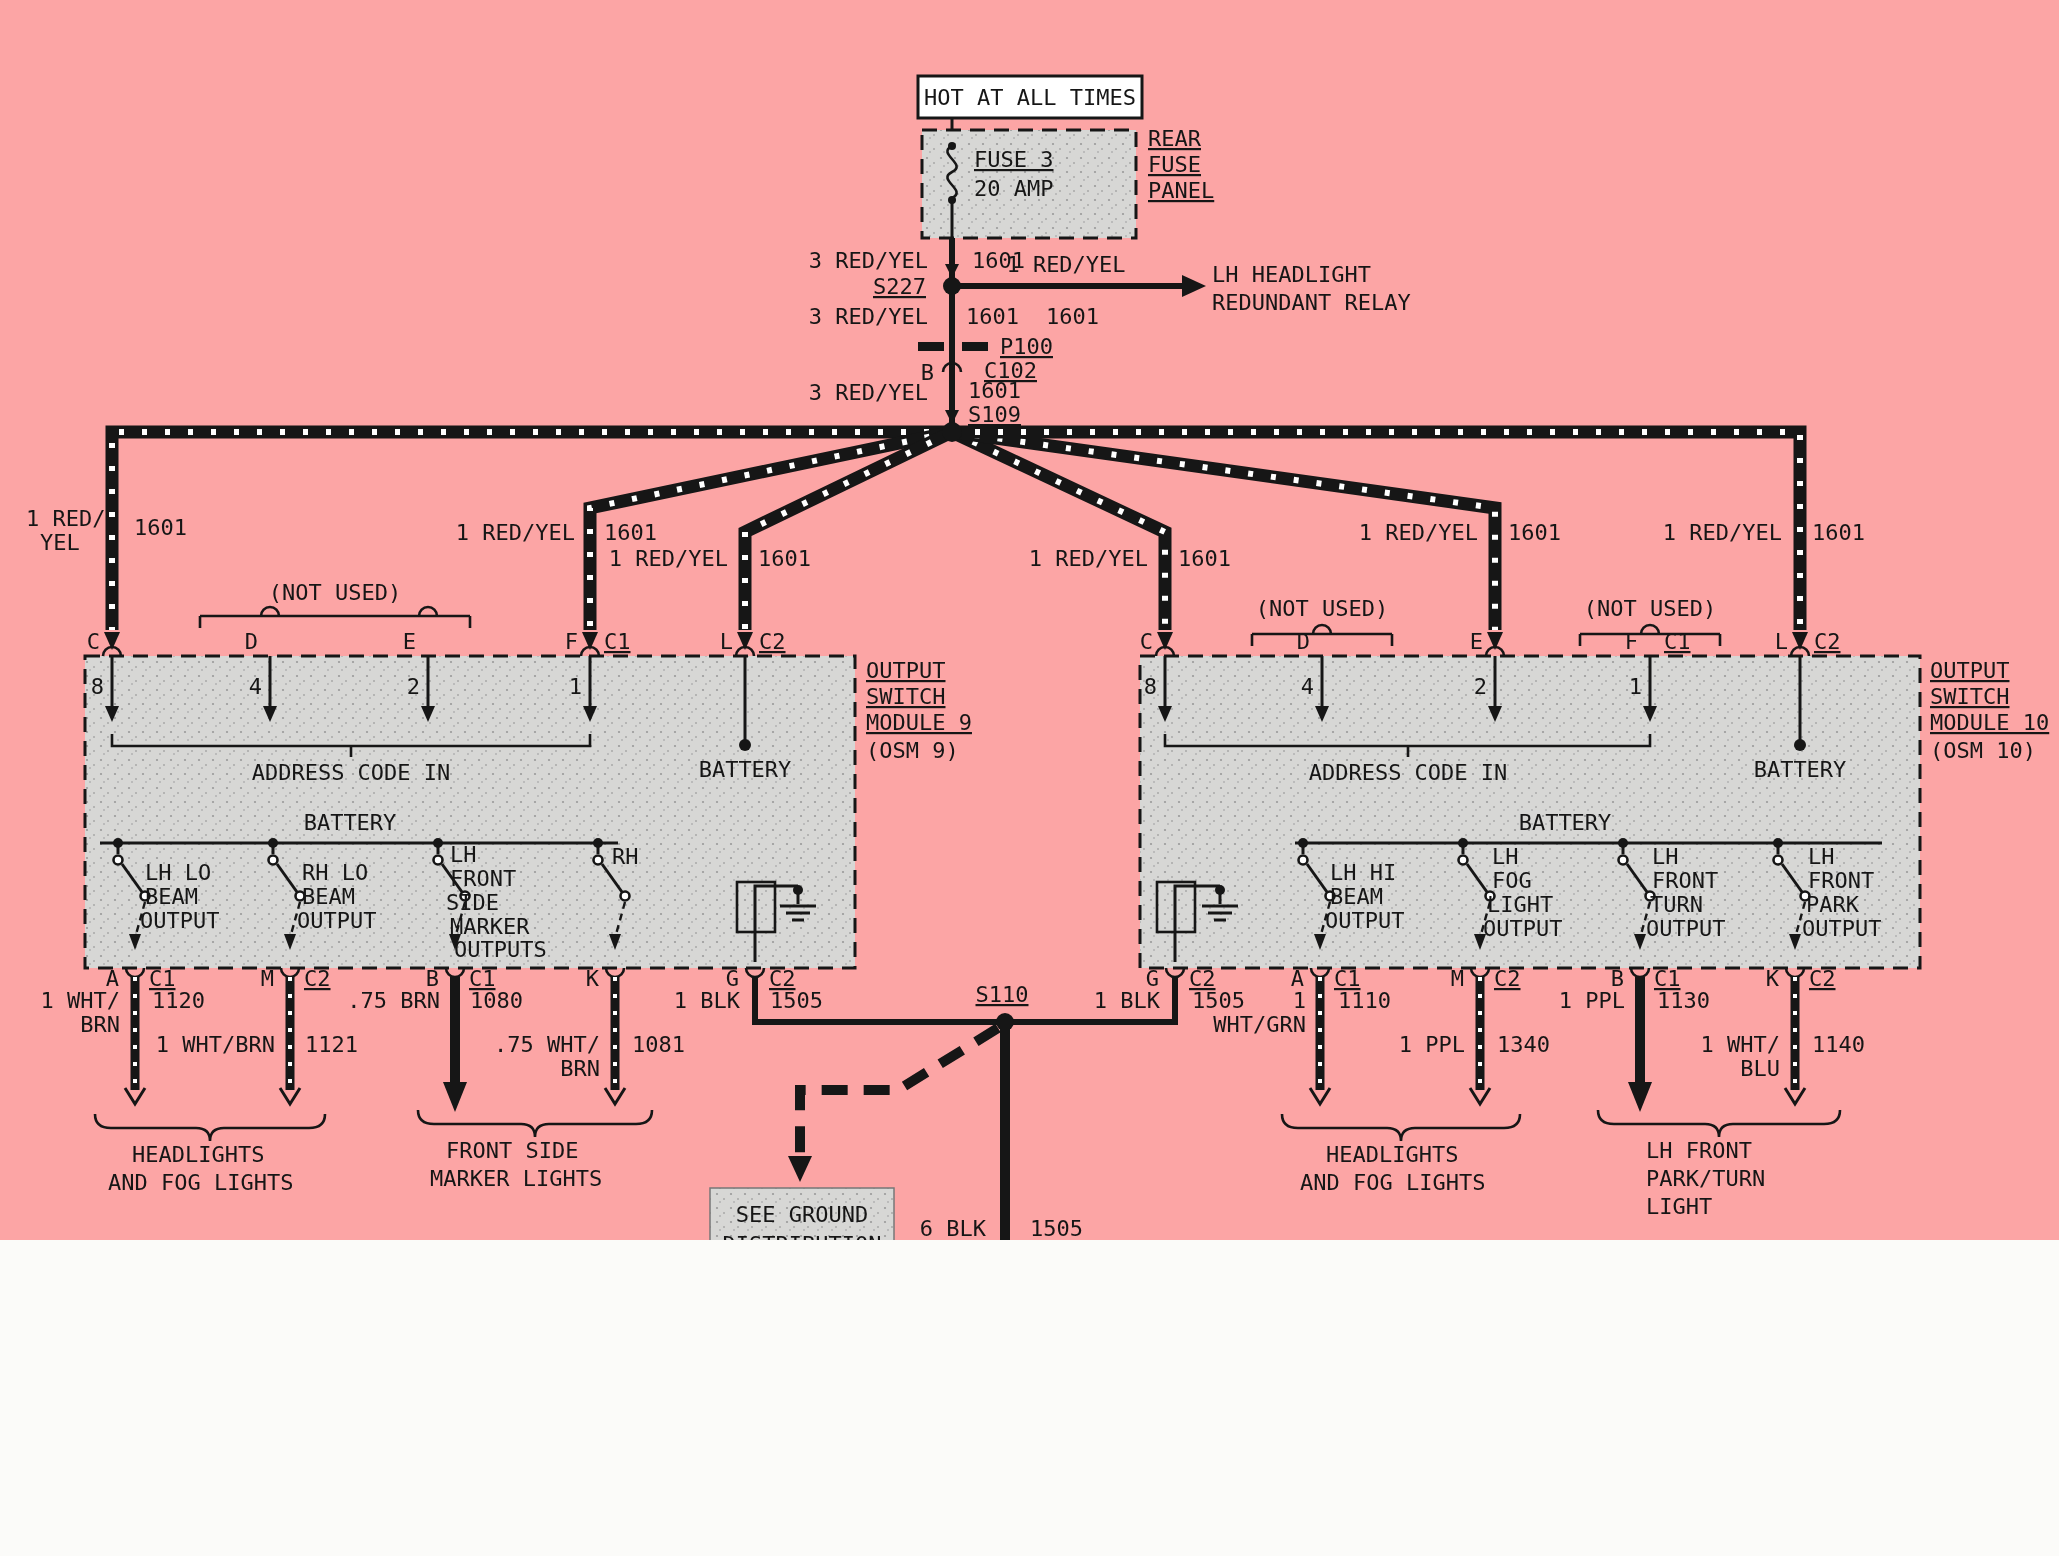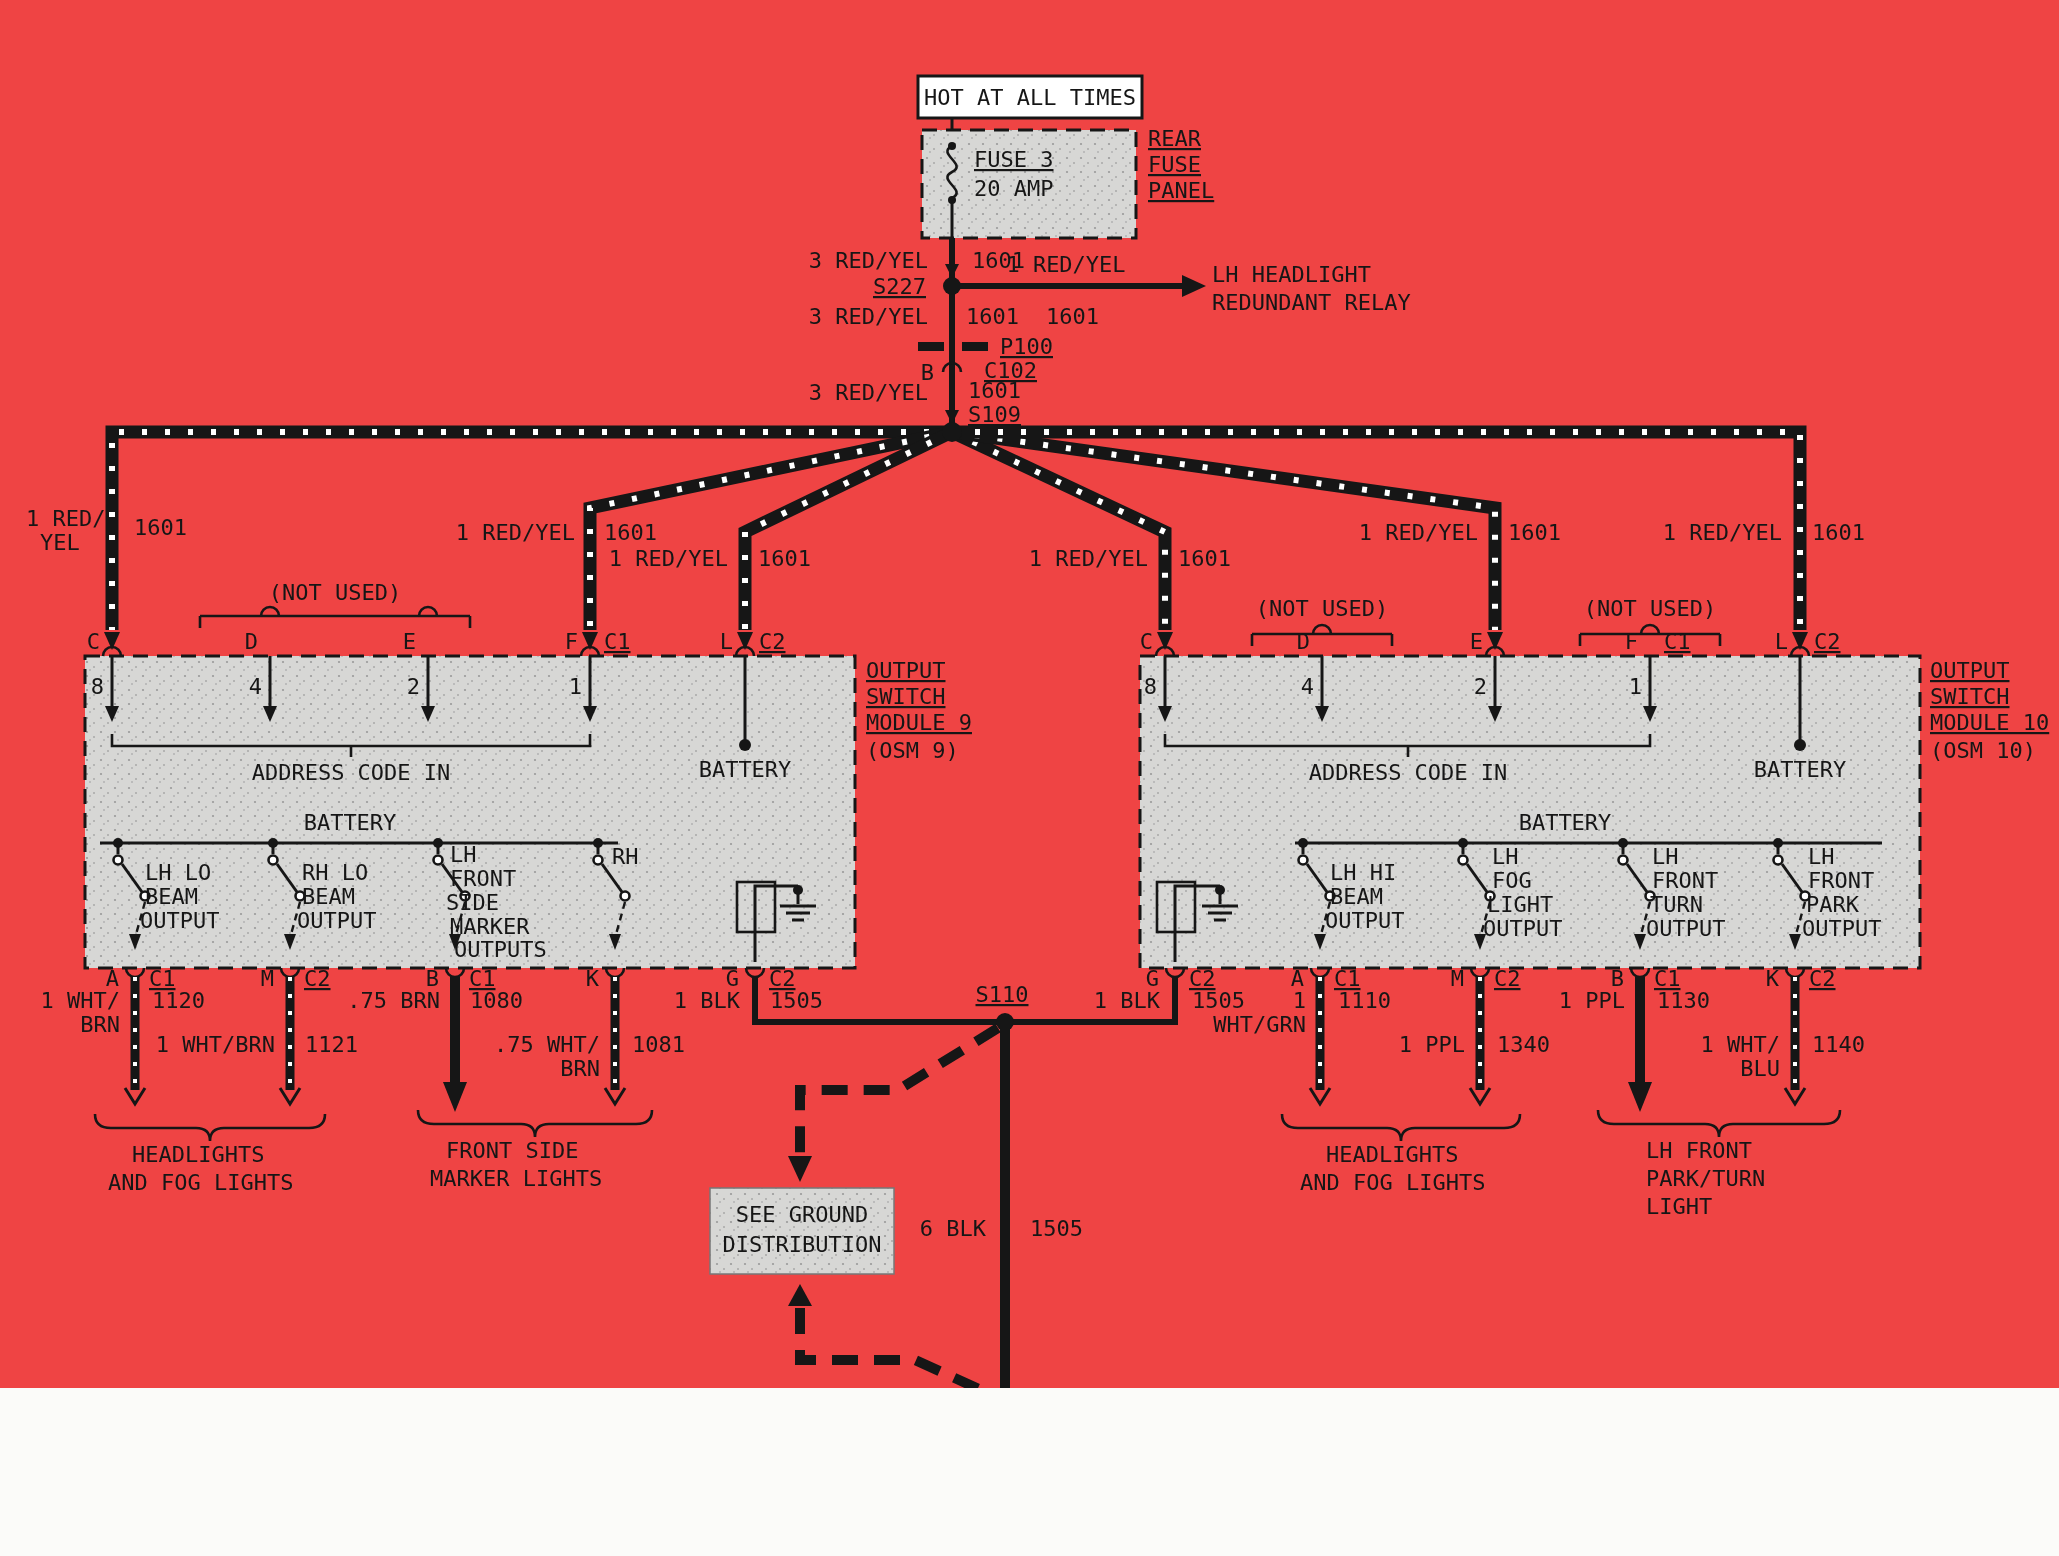--- a/index.html
+++ b/index.html
@@ -1,16 +1,16 @@
 <!DOCTYPE html>
 <html><head>
 <meta charset="utf-8">
 <style>
   html,body{margin:0;padding:0;background:#fbfbf9;}
-  #stage{width:2059px;height:1388px;position:relative;background:#ef4444;}
+  #stage{width:2059px;height:1240px;position:relative;background:#fca5a5;}
   svg{display:block}
   text{font-family:"DejaVu Sans Mono","Liberation Mono",monospace;font-size:22px;fill:#161616;}
   .u{text-decoration:underline;}
   .mid{text-anchor:middle;}
   .end{text-anchor:end;}
   .fig{font-size:25px;}
   .w3{stroke:#161616;stroke-width:3;fill:none;}
   .w6{stroke:#161616;stroke-width:6;fill:none;}
   .w10{stroke:#161616;stroke-width:10;fill:none;}
   .loom{stroke:#161616;stroke-width:13;fill:none;}

